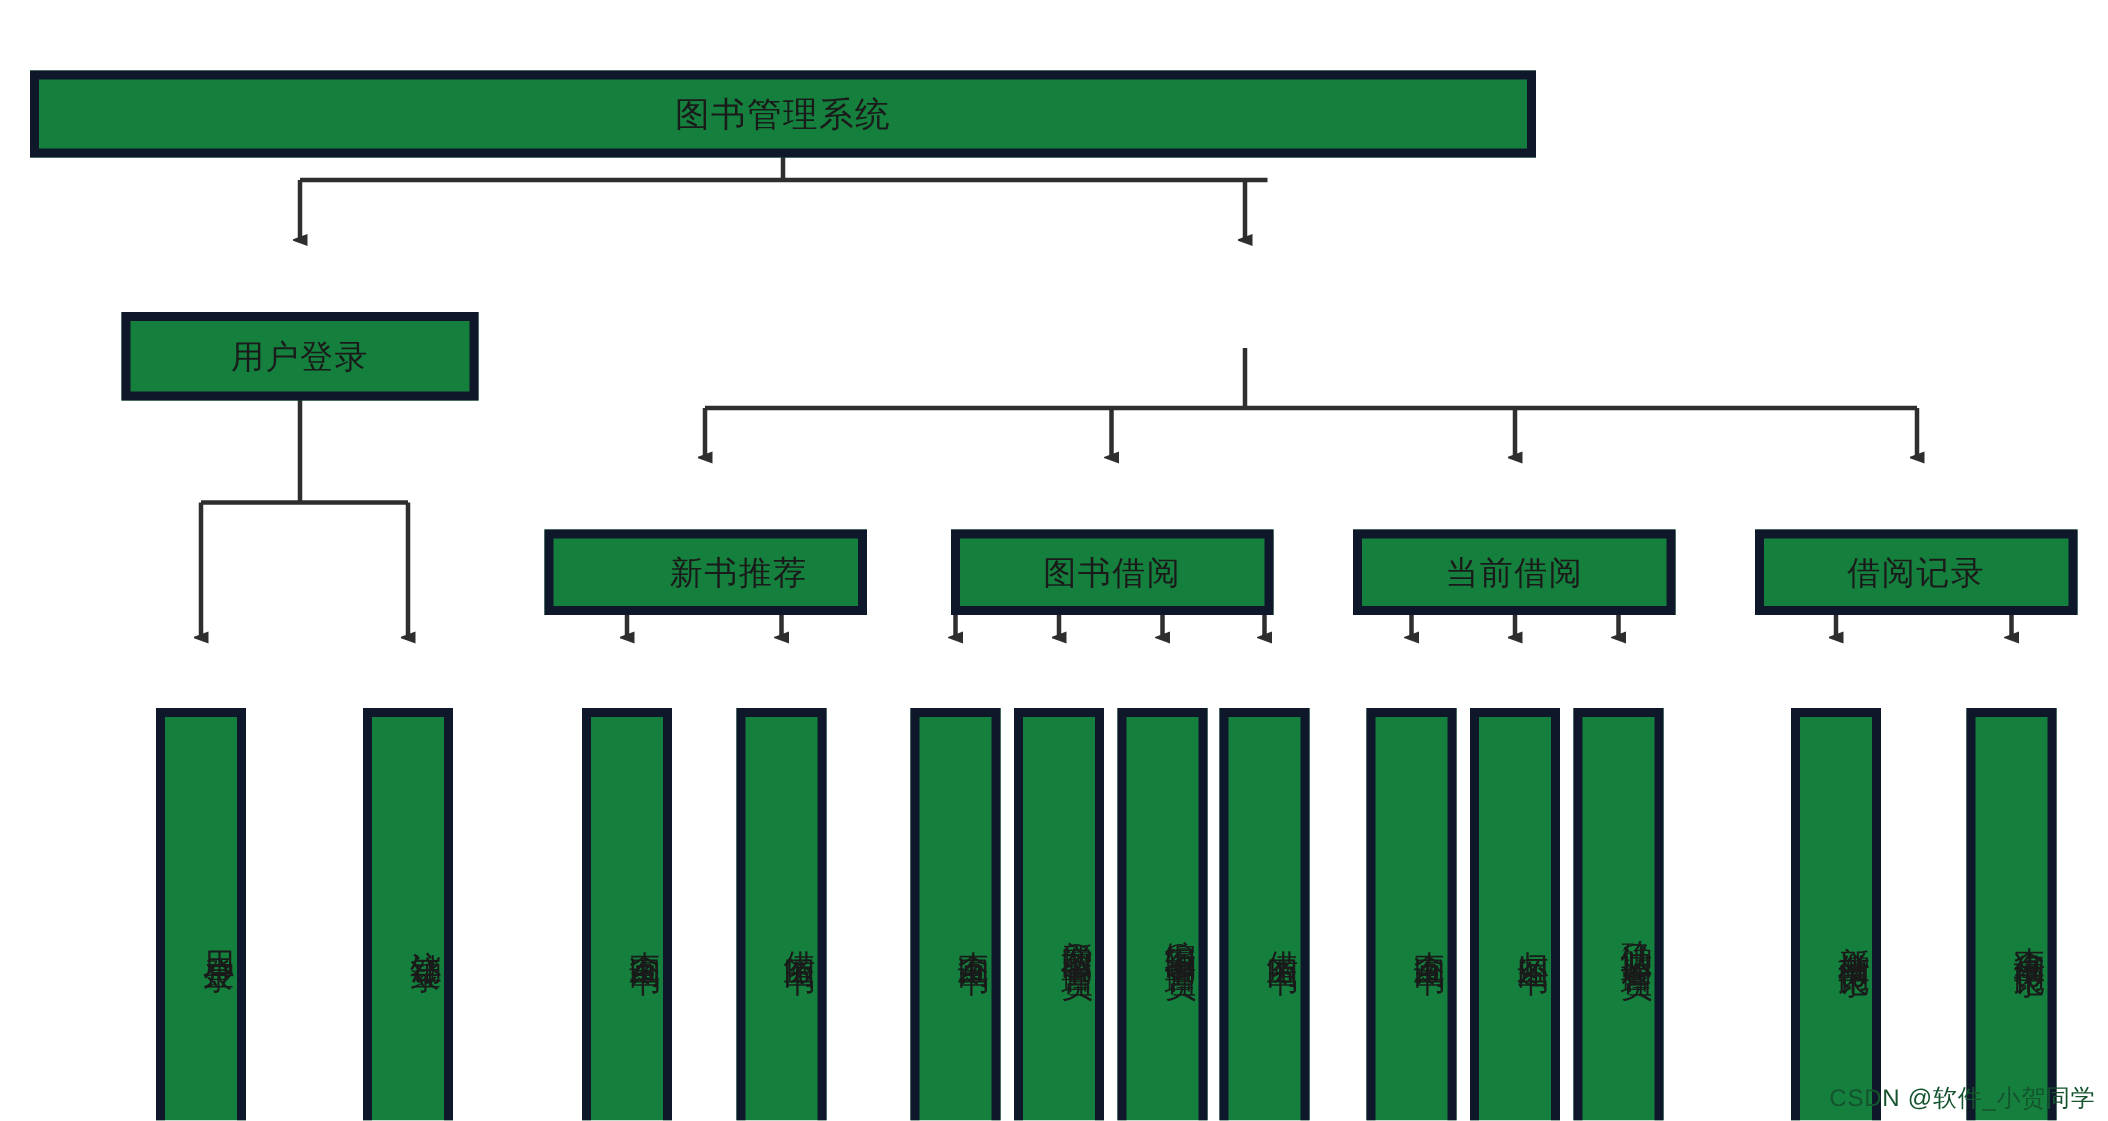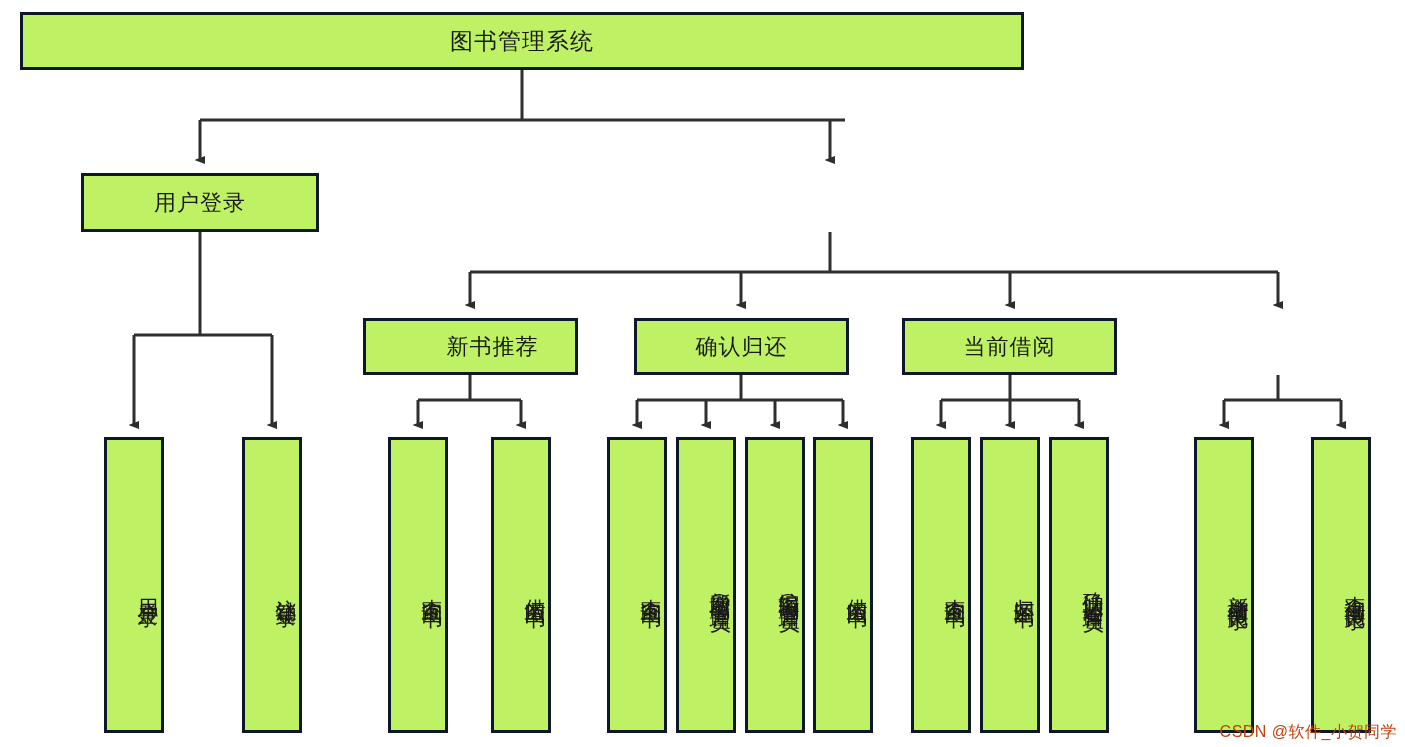--- a/index.html
+++ b/index.html
@@ -21,26 +21,27 @@
     position: absolute;
     left: 0;
     top: 0;
     width: 1405px;
     height: 747px;
     pointer-events: none;
   }
   .node {
     position: absolute;
     box-sizing: border-box;
-    background: #bef264;
-    border: 3px solid #0f172a;
+    background: #15803d;
+    border: 6px solid #0f172a;
     display: flex;
     align-items: center;
     justify-content: center;
     color: #1a1a1a;
+    margin-top: 35px;
   }
   .node-h {
     font-size: 22px;
     letter-spacing: 1px;
     white-space: nowrap;
   }
   .node-root .label { font-size: 23px; }
   .node-v {
     writing-mode: vertical-rl;
     text-orientation: upright;
@@ -55,21 +56,21 @@
   .node-v .label {
     writing-mode: vertical-rl;
     text-orientation: upright;
     display: block;
   }
   .watermark {
     position: absolute;
     right: 8px;
     bottom: 4px;
     font-size: 16px;
-    color: #c2410c;
+    color: #14532d;
     letter-spacing: 0.5px;
     white-space: nowrap;
   }
 </style>
 </head>
 <body>
 
 <div id="diagram-root">
 
   <svg class="wires" viewBox="0 0 1405 747" xmlns="http://www.w3.org/2000/svg">
@@ -139,25 +140,28 @@
   </div>
 
   <div class="node node-h" style="left:81px; top:173px; width:238px; height:59px;">
     <span class="label">用户登录</span>
   </div>
 
   <div class="node node-h" style="left:363px; top:318px; width:215px; height:57px;padding-left:44px;">
     <span class="label">新书推荐</span>
   </div>
   <div class="node node-h" style="left:634px; top:318px; width:215px; height:57px;">
-    <span class="label">确认归还</span>
+    <span class="label">图书借阅</span>
   </div>
   <div class="node node-h" style="left:902px; top:318px; width:215px; height:57px;text-align:center;">
     <span class="label">当前借阅</span>
   </div>
+  <div class="node node-h" style="left:1170px; top:318px; width:215px; height:57px;">
+    <span class="label">借阅记录</span>
+  </div>
 
   <div class="node node-v" style="left:104px; top:437px; width:60px; height:296px;">
     <span class="label">用户登录</span>
   </div>
   <div class="node node-v" style="left:242px; top:437px; width:60px; height:296px;">
     <span class="label">注销登录</span>
   </div>
 
   <div class="node node-v" style="left:388px; top:437px; width:60px; height:296px;">
     <span class="label">查询图书</span>

